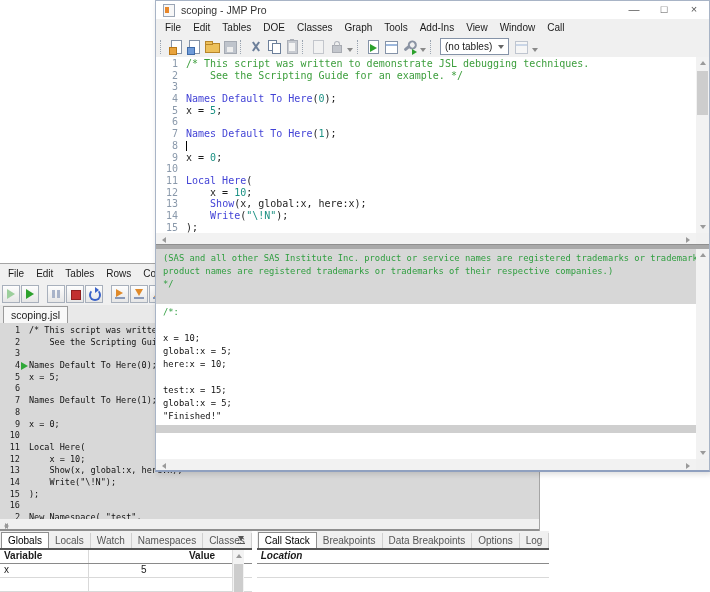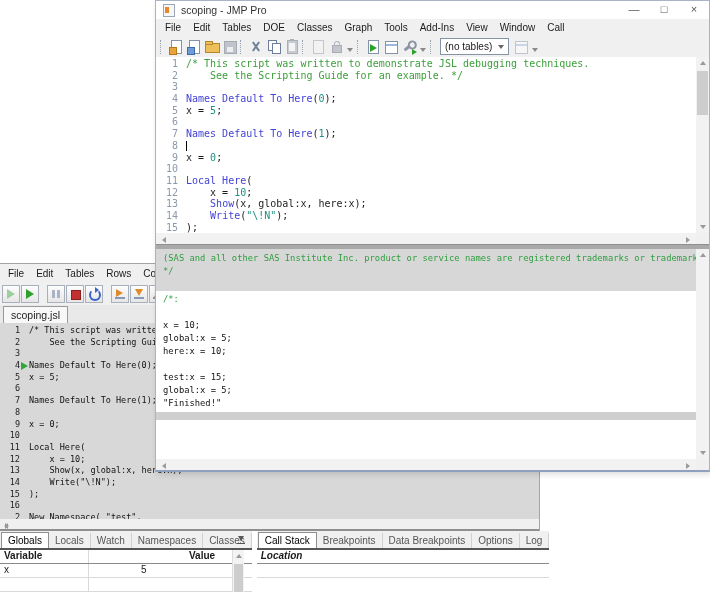--- a/index.html
+++ b/index.html
@@ -396,20 +396,21 @@
           <span class="tri-r"></span>
         </span>
     </div>
     <div class="corner corner-ed"></div>
 
     <div class="split-h"></div>
 
     <div class="logpane">
       <div class="log-gray">
           <div class="log-line g">(SAS and all other SAS Institute Inc. product or service names are registered trademarks or trademarks</div>
+          <div class="log-line g">product names are registered trademarks or trademarks of their respective companies.)</div>
           <div class="log-line g">*/</div>
         </div>
       <div class="log-white">
           <div class="log-line g">/*:</div>
           <div class="log-line b"></div>
           <div class="log-line b">x = 10;</div>
           <div class="log-line b">global:x = 5;</div>
           <div class="log-line b">here:x = 10;</div>
           <div class="log-line b"></div>
           <div class="log-line b">test:x = 15;</div>

